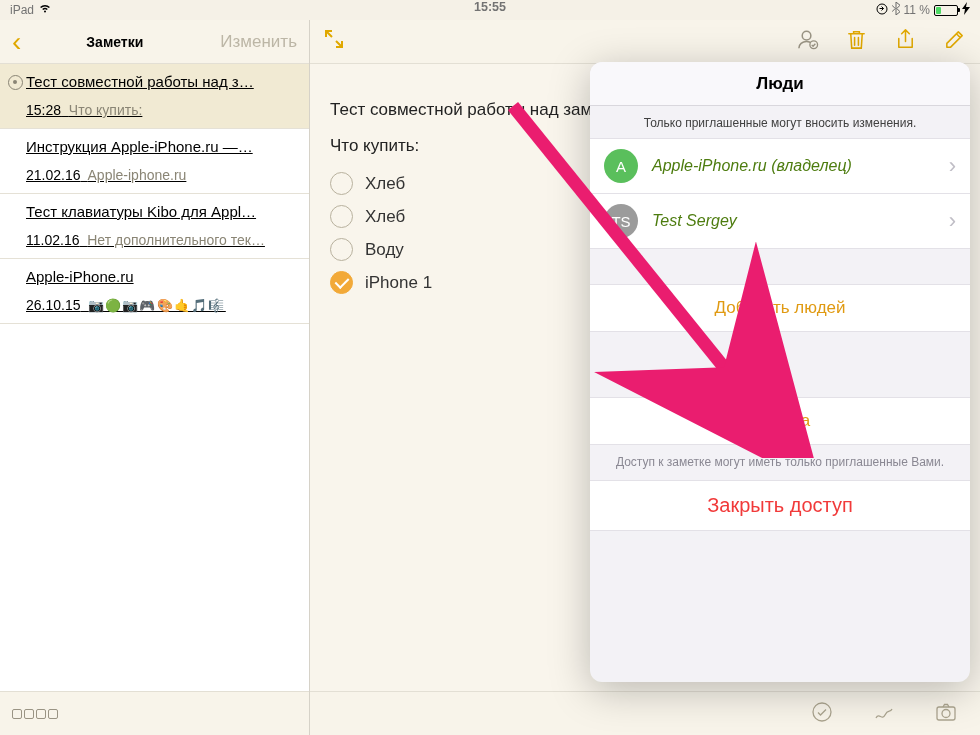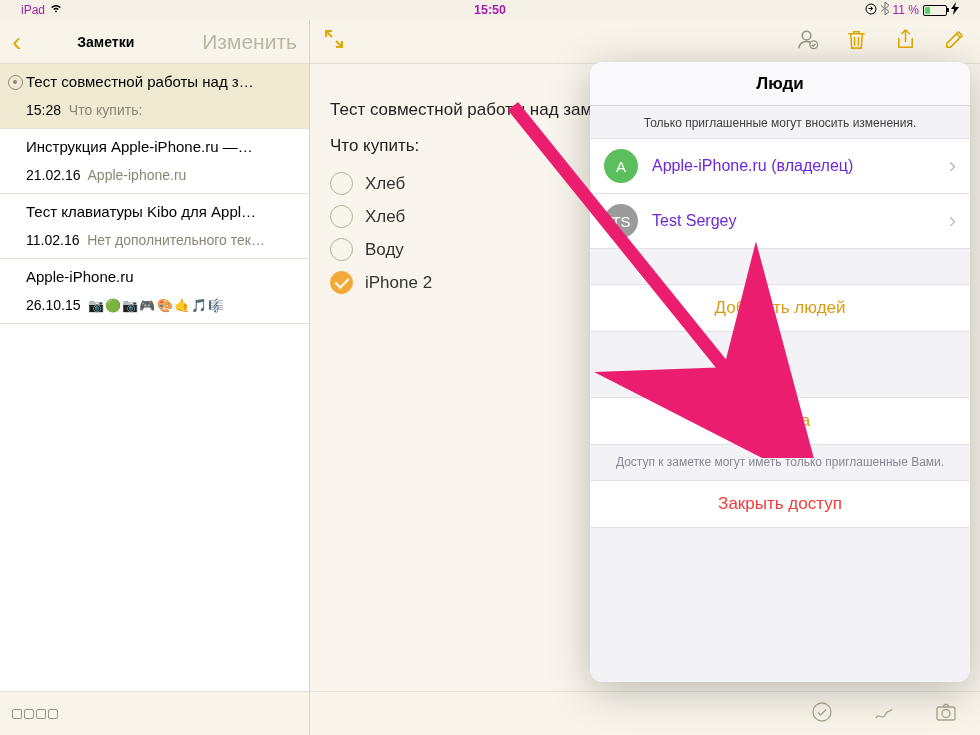--- a/index.html
+++ b/index.html
@@ -2,22 +2,22 @@
 <html><head>
 <meta charset="utf-8">
 <style>
   * { box-sizing: border-box; margin: 0; padding: 0; }
   html, body { width: 980px; height: 735px; overflow: hidden; font-family: -apple-system, "Helvetica Neue", Helvetica, Arial, sans-serif; }
   body { background: #f9f5ec; position: relative; }
 
   
   .status-bar {
     position: absolute; top: 0; left: 0; right: 0; height: 20px;
-    display: flex; justify-content: space-between; align-items: center;
-    font-size: 12px; padding: 0 21px; color: #a21caf; background: #f5f1e7;
+    display: flex; justify-content: space-between; 
+    font-size: 12px; padding: 0 10px; color: #737373; background: #f5f1e7;
   }
   .status-left, .status-right { display: flex; align-items: center; gap: 4px; }
   .status-center { position: absolute; left: 50%; transform: translateX(-50%); font-weight: 600; font-size: 12.5px; }
   .wifi-icon, .bt-icon { display: inline-block; }
   .battery {
     width: 24px; height: 11px; border: 1px solid #000; border-radius: 2px;
     position: relative; display: inline-block;
   }
   .battery::after { content: ""; position: absolute; right: -3px; top: 2.5px; width: 2px; height: 4px; background: #000; border-radius: 0 1px 1px 0; }
   .battery-fill { position: absolute; left: 1px; top: 1px; bottom: 1px; width: 22%; background: #4cd964; border-radius: 1px; }
@@ -30,24 +30,24 @@
     width: 310px; background: #fff; border-right: 1px solid #d6d2c8;
     display: flex; flex-direction: column;
   }
   .sidebar-header {
     height: 44px; display: flex; align-items: center; justify-content: space-between;
     padding: 0 12px; border-bottom: 1px solid #e3dfd4;
     background: #f8f4ea;
   }
   .back-chevron { font-size: 28px; color: #e0a800; line-height: 1; font-weight: 300; }
   .sidebar-title { font-weight: 600; font-size: 14px; flex: 1; text-align: center; margin-left: -12px; }
-  .edit-label { color: #bcb6a6; font-size: 21px; }
+  .edit-label { color: #bcb6a6; font-size: 17px; }
   .notes-list { flex: 1; overflow: hidden; }
   .note-item {
-    padding: 9px 14px 10px 26px; border-bottom: 1px solid #e5e1d6; position: relative;
+    padding: 9px 14px 10px 26px; border-bottom: 1px solid #e5e1d6; position: relative; text-decoration: underline;
   }
   .note-item.selected { background: #f1ead3; }
   .note-item.selected::before {
     content: ""; position: absolute; left: 8px; top: 11px; width: 13px; height: 13px;
     border: 1.5px solid #8a8575; border-radius: 50%;
   }
   .note-item.selected::after {
     content: ""; position: absolute; left: 12.5px; top: 15.5px; width: 4px; height: 4px;
     background: #8a8575; border-radius: 50%;
   }
@@ -114,48 +114,48 @@
     display: flex; align-items: center; justify-content: center; font-weight: 600; font-size: 17px;
     border-radius: 12px 12px 0 0; position: relative;
   }
   .pop-caption { font-size: 12px; color: #404040; text-align: center; padding: 10px 16px 8px; }
   .pop-row {
     background: #fff; border-top: 1px solid #e3e1e7; border-bottom: 1px solid #e3e1e7;
     display: flex; align-items: center; padding: 10px 14px; gap: 14px; position: relative;
     margin-bottom: -1px;
   }
   .pop-row.action { justify-content: center; color: #e09a12; font-size: 17px; padding: 13px; margin-top: 36px; }
-  .pop-row.danger { justify-content: center; color: #f13a3a; font-size: 17px; padding: 13px; }
+  .pop-row.danger { justify-content: center; color: #f13a3a; font-size: 20px; padding: 13px; }
   .avatar {
     width: 34px; height: 34px; border-radius: 50%; background: #9b9b9b; color: #fff;
     display: flex; align-items: center; justify-content: center; font-size: 15px; font-weight: 500; flex-shrink: 0;
   }
   .avatar.green { background: #5abf5c; }
-  .pop-row .name { flex: 1; font-size: 16px; color: #6d28d9; }
+  .pop-row .name { flex: 1; font-size: 16px; color: #4d7c0f; font-style: italic; }
   .pop-row .chev { color: #c0bec6; font-size: 22px; }
   .pop-spacer { height: 30px; }
   .pop-caption2 { font-size: 12px; color: #8a8893; text-align: center; padding: 10px 24px 10px; line-height: 1.35; }
 
   
   .annotation-arrow { position: absolute; pointer-events: none; z-index: 50; }
 
 </style>
 </head>
 <body>
 
 <div class="status-bar">
   <div class="status-left">
     <span>iPad</span>
     <span class="wifi-icon">
       <svg width="14" height="11" viewBox="0 0 14 11">
           <path d="M7 9.5a1 1 0 100-2 1 1 0 000 2zM4.2 6.1a4 4 0 015.6 0l-1 1a2.6 2.6 0 00-3.6 0zM2.1 4a7 7 0 019.8 0l-1 1a5.6 5.6 0 00-7.8 0z" fill="#000"></path>
         </svg>
     </span>
   </div>
-  <div class="status-center">15:50</div>
+  <div class="status-center">15:55</div>
   <div class="status-right">
     <span>
       <svg width="12" height="12" viewBox="0 0 12 12">
           <circle cx="6" cy="6" r="5" fill="none" stroke="#000" stroke-width="1"></circle>
           <path d="M3.5 6.5l2-2 2 2M5.5 4.5v4" stroke="#000" stroke-width="1" fill="none" transform="rotate(90 6 6)"></path>
         </svg>
     </span>
     <span class="bt-icon">
       <svg width="8" height="13" viewBox="0 0 8 13">
           <path d="M4 0v13l4-3.25L4.8 6.5 8 3.25 4 0zM0 3.25L3.2 6.5 0 9.75" fill="none" stroke="#666" stroke-width="1"></path>
@@ -258,21 +258,21 @@
         <li>
             <span class="check-circle"></span>
             <span>Хлеб</span>
           </li>
         <li>
             <span class="check-circle"></span>
             <span>Воду</span>
           </li>
         <li>
             <span class="check-circle checked"></span>
-            <span>iPhone 2</span>
+            <span>iPhone 1</span>
           </li>
       </ul>
     </div>
 
     <div class="content-footer">
       <span>
         <svg viewBox="0 0 24 24">
             <circle cx="12" cy="12" r="9"></circle>
             <path d="M8 12.5l2.5 2.5L16 9.5"></path>
           </svg>

